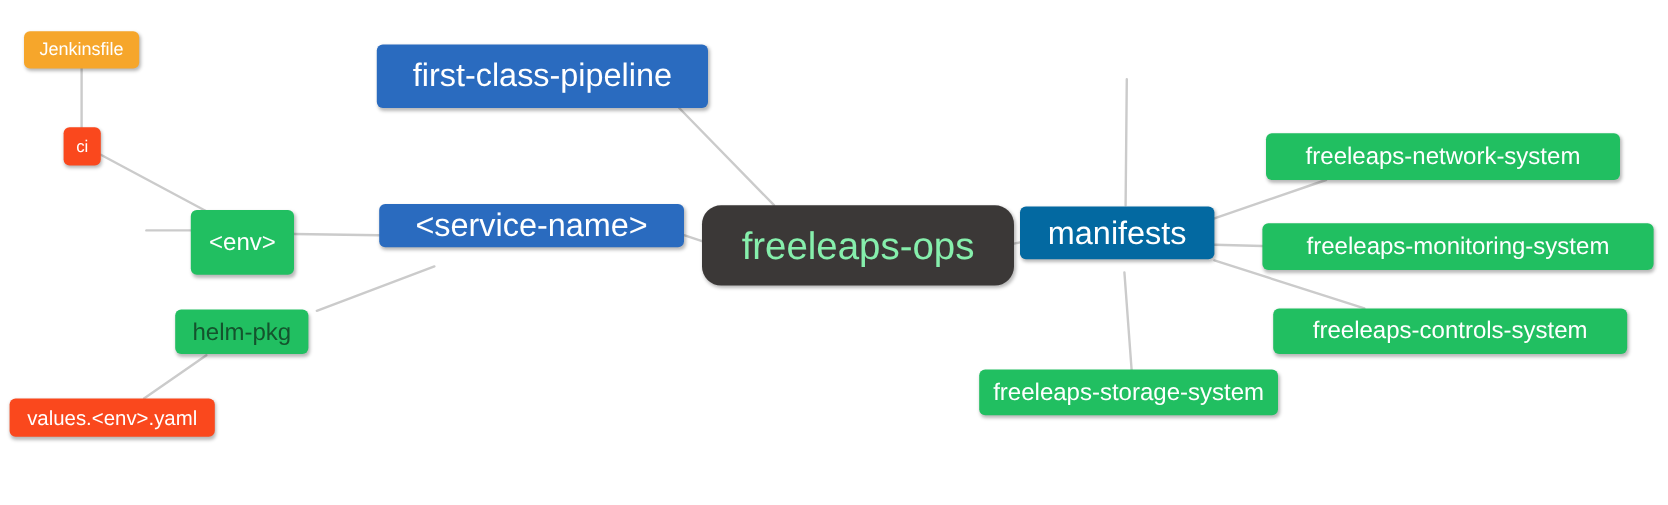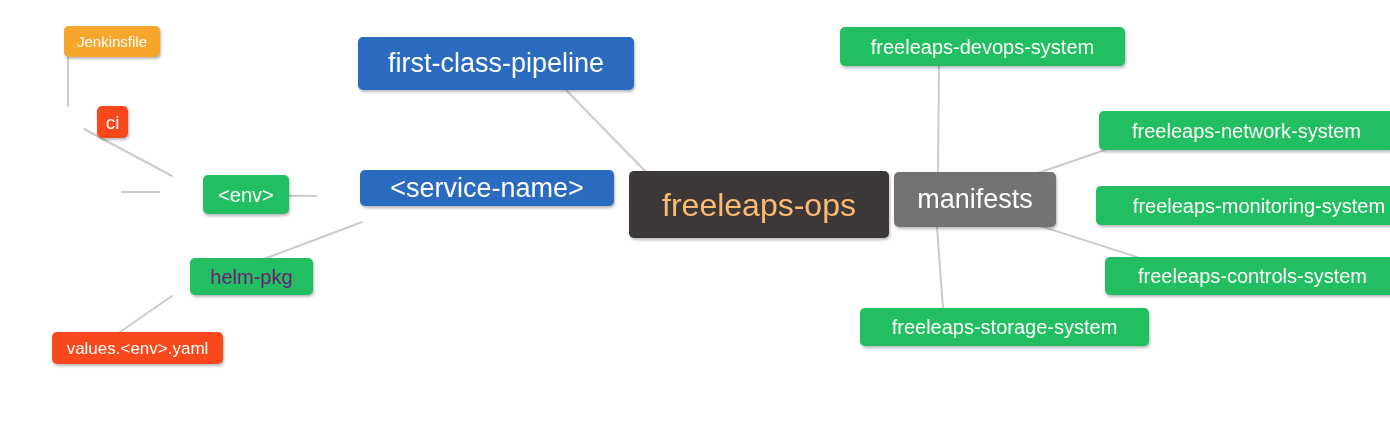--- a/index.html
+++ b/index.html
@@ -30,21 +30,20 @@
     align-items: center;
     justify-content: center;
     box-sizing: border-box;
     color: #ffffff;
     white-space: nowrap;
     border-radius: 5px;
     box-shadow: 1px 2px 3px rgba(0,0,0,0.28);
     cursor: pointer;
     line-height: 1;
     padding: 12px 4px;
-    margin-left: 44px;
   }
 </style>
 </head>
 <body>
 
 <div class="stage">
   <svg class="edge-layer" viewBox="0 0 1390 421" xmlns="http://www.w3.org/2000/svg">
       <line x1="68" y1="57" x2="68" y2="106" stroke="#cbcbcb" stroke-width="2" stroke-linecap="round"></line>
       <line x1="84" y1="129" x2="172" y2="176" stroke="#cbcbcb" stroke-width="2" stroke-linecap="round"></line>
       <line x1="122" y1="192" x2="159" y2="192" stroke="#cbcbcb" stroke-width="2" stroke-linecap="round"></line>
@@ -55,26 +54,25 @@
       <line x1="570" y1="196" x2="585" y2="201" stroke="#cbcbcb" stroke-width="2" stroke-linecap="round"></line>
       <line x1="845" y1="203" x2="850" y2="202" stroke="#cbcbcb" stroke-width="2" stroke-linecap="round"></line>
       <line x1="938" y1="171" x2="939" y2="66" stroke="#cbcbcb" stroke-width="2" stroke-linecap="round"></line>
       <line x1="1012" y1="182" x2="1105" y2="150" stroke="#cbcbcb" stroke-width="2" stroke-linecap="round"></line>
       <line x1="1012" y1="204" x2="1052" y2="205" stroke="#cbcbcb" stroke-width="2" stroke-linecap="round"></line>
       <line x1="1012" y1="217" x2="1137" y2="257" stroke="#cbcbcb" stroke-width="2" stroke-linecap="round"></line>
       <line x1="937" y1="227" x2="943" y2="308" stroke="#cbcbcb" stroke-width="2" stroke-linecap="round"></line>
     </svg>
 
 <div class="node" style="left: 20px; top: 26px; width: 96px; height: 31px; font-size: 15px; background: rgb(246, 166, 43); color: rgb(255, 255, 255);">Jenkinsfile</div>
-    <div class="node" style="left: 53px; top: 106px; width: 31px; height: 32px; font-size: 19px; background: rgb(250, 72, 29); color: rgb(255, 255, 255);">ci</div>
-    <div class="node" style="left: 159px; top: 175px; width: 86px; height: 39px; font-size: 20px; background: rgb(33, 191, 97); color: rgb(255, 255, 255);">&lt;env&gt;</div>
-    <div class="node" style="left: 146px; top: 258px; width: 123px; height: 37px; font-size: 20px; background: rgb(33, 191, 97); color: #701a75;">helm-pkg</div>
+    <div class="node" style="left: 53px; top: 106px; width: 31px; height: 32px; font-size: 14px; background: rgb(250, 72, 29); color: rgb(255, 255, 255);">ci</div>
+    <div class="node" style="left: 159px; top: 175px; width: 86px; height: 54px; font-size: 20px; background: rgb(33, 191, 97); color: rgb(255, 255, 255);">&lt;env&gt;</div>
+    <div class="node" style="left: 146px; top: 258px; width: 111px; height: 37px; font-size: 20px; background: rgb(33, 191, 97); color: #14532d;">helm-pkg</div>
     <div class="node" style="left: 314px; top: 37px; width: 276px; height: 53px; font-size: 27px; background: rgb(42, 107, 191); color: rgb(255, 255, 255);">first-class-pipeline</div>
     <div class="node" style="left: 8px; top: 332px; width: 171px; height: 32px; font-size: 17px; background: rgb(250, 72, 29); color: rgb(255, 255, 255);">values.&lt;env&gt;.yaml</div>
     <div class="node" style="left: 316px; top: 170px; width: 254px; height: 36px; font-size: 27px; background: rgb(42, 107, 191); color: rgb(255, 255, 255);">&lt;service-name&gt;</div>
-    <div class="node" style="left: 585px; top: 171px; width: 260px; height: 67px; font-size: 32px; background: rgb(59, 56, 55); color: #fdba74;">freeleaps-ops</div>
-    <div class="node" style="left: 850px; top: 172px; width: 162px; height: 55px; font-size: 27px; background: #737373; color: rgb(255, 255, 255);">manifests</div>
-    <div class="node" style="left: 796px; top: 27px; width: 285px; height: 39px; font-size: 20px; background: rgb(33, 191, 97); color: rgb(255, 255, 255);">freeleaps-devops-system</div>
+    <div class="node" style="left: 585px; top: 171px; width: 260px; height: 67px; font-size: 32px; background: rgb(59, 56, 55); color: #86efac; border-radius: 16px;">freeleaps-ops</div>
+    <div class="node" style="left: 850px; top: 172px; width: 162px; height: 44px; font-size: 27px; background: #0369a1; color: rgb(255, 255, 255);">manifests</div>
     <div class="node" style="left: 1052px; top: 186px; width: 326px; height: 39px; font-size: 20px; background: rgb(33, 191, 97); color: rgb(255, 255, 255);">freeleaps-monitoring-system</div>
     <div class="node" style="left: 1055px; top: 111px; width: 295px; height: 39px; font-size: 20px; background: rgb(33, 191, 97); color: rgb(255, 255, 255);">freeleaps-network-system</div>
     <div class="node" style="left: 1061px; top: 257px; width: 295px; height: 38px; font-size: 20px; background: rgb(33, 191, 97); color: rgb(255, 255, 255);">freeleaps-controls-system</div>
-    <div class="node" style="left: 816px; top: 308px; width: 289px; height: 38px; font-size: 20px; background: rgb(33, 191, 97); color: rgb(255, 255, 255);">freeleaps-storage-system</div>
+    <div class="node" style="left: 816px; top: 308px; width: 249px; height: 38px; font-size: 20px; background: rgb(33, 191, 97); color: rgb(255, 255, 255);">freeleaps-storage-system</div>
   </div>
 
 </body></html>

